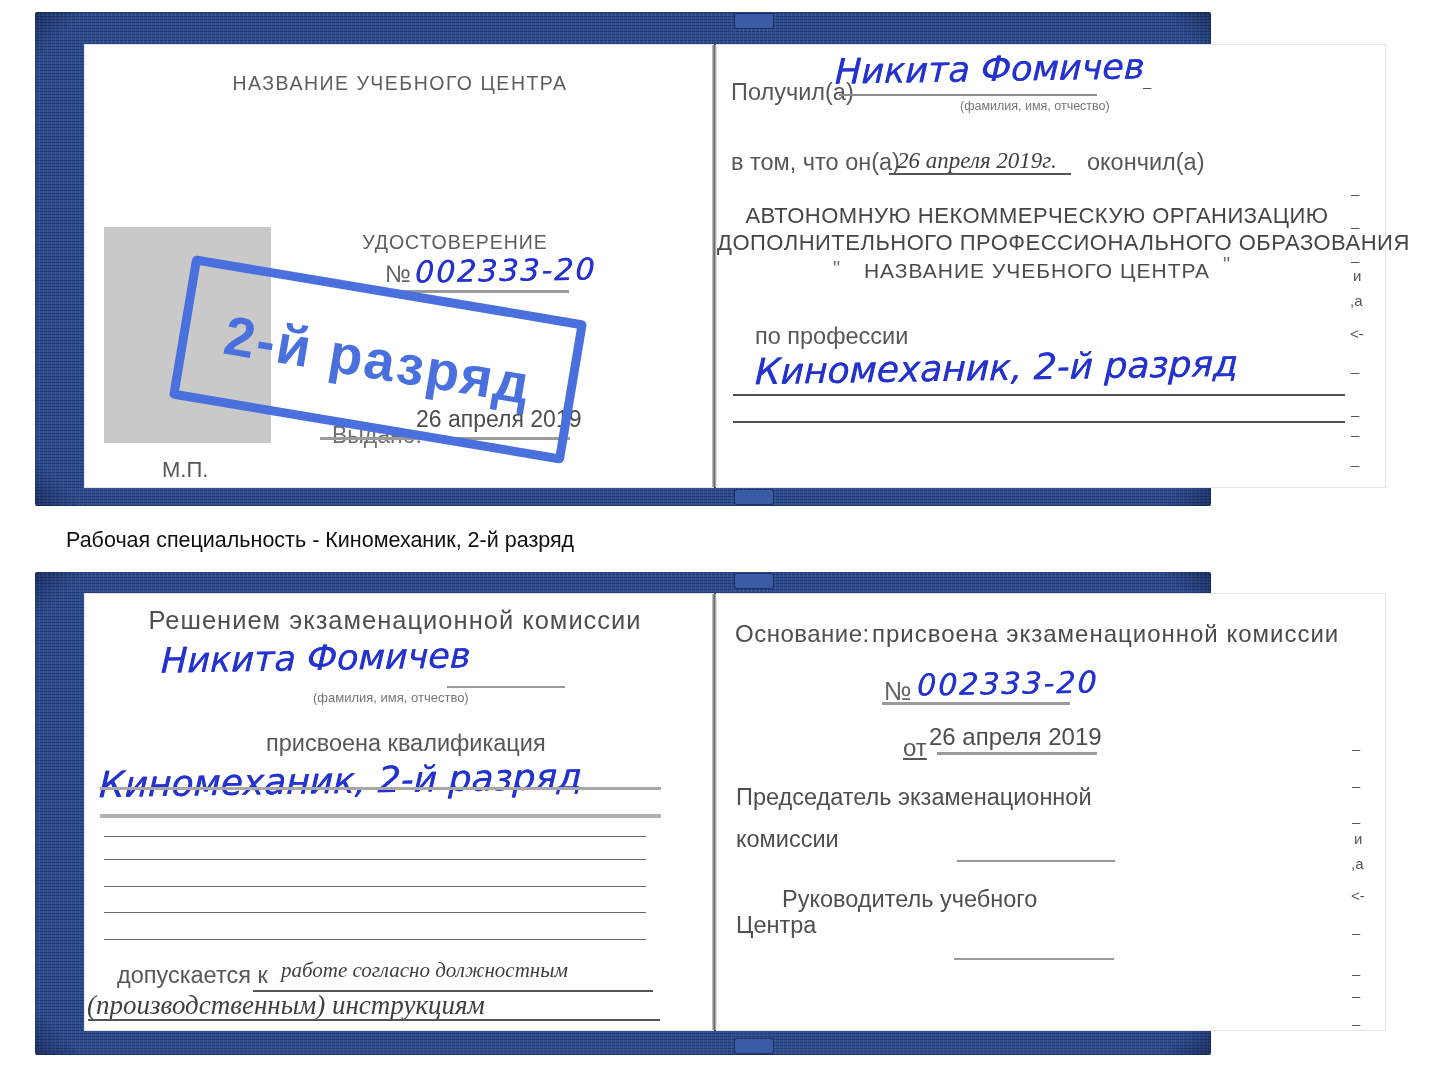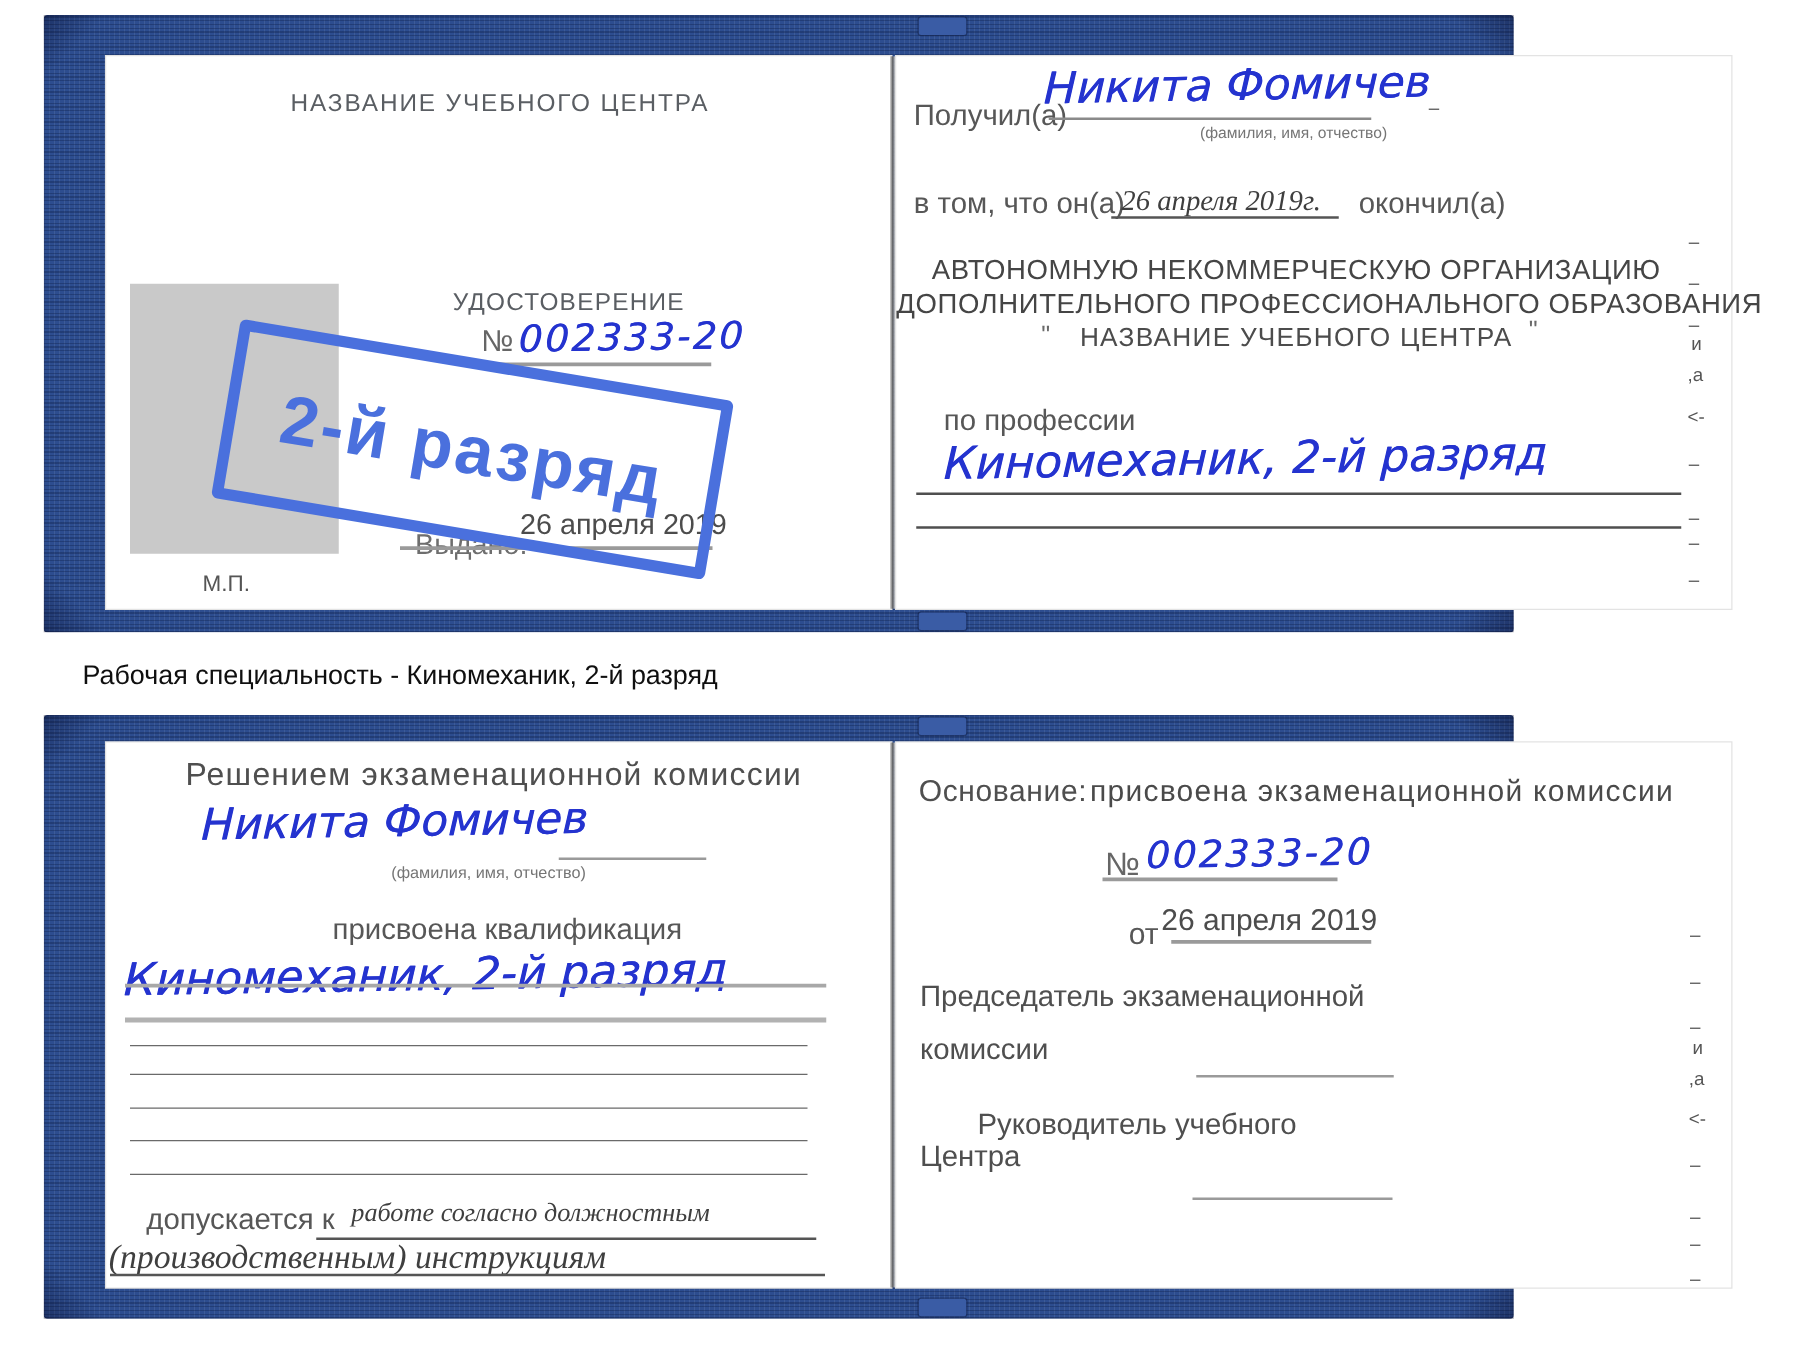--- a/index.html
+++ b/index.html
@@ -63,21 +63,21 @@
       <div class="hand" style="left:330px;top:208px;font-size:30px;letter-spacing:2px;">002333-20</div>
       <div class="ln" style="left:296px;top:245px;width:188px;height:2.5px;"></div>
 
       <div class="stamp" style="left:93px;top:242px;width:400px;height:145px;transform:rotate(9.5deg);">
         <span class="stamp-text">2-й разряд</span>
       </div>
 
       <div class="t" style="left:331px;top:361px;color:#4c4c4c;font-size:23px;">26 апреля 2019</div>
       <div class="t" style="left:247px;top:377px;color:#6e6e6e;font-size:23px;text-align:center;">Выдано.</div>
       <div class="ln" style="left:235px;top:392px;width:250px;height:2.5px;"></div>
-      <div class="t" style="left:77px;top:412px;font-size:18px;color:#555;">М.П.</div>
+      <div class="t" style="left:77px;top:412px;font-size:22px;color:#555;">М.П.</div>
     </div>
 
     <div class="page" style="left:682px;top:33px;width:668px;height:442px;">
       <div class="t" style="left:14px;top:34px;">Получил(а)</div>
       <div class="hand" style="left:118px;top:4px;font-size:35px;">Никита Фомичев</div>
       <div class="ln" style="left:122px;top:49px;width:258px;height:1.6px;background:#8a8a8a;"></div>
       <div class="mark" style="left:426px;top:33px;">–</div>
       <div class="hint" style="left:243px;top:54px;">(фамилия, имя, отчество)</div>
 
       <div class="t" style="left:14px;top:104px;">в том, что он(а)</div>
@@ -147,21 +147,21 @@
     </div>
 
     <div class="page" style="left:682px;top:22px;width:668px;height:436px;">
       <div class="t" style="left:18px;top:26px;font-size:24px;color:#4f4f4f;letter-spacing:.5px;">Основание:</div>
       <div class="t" style="left:155px;top:26px;font-size:24px;color:#4a4a4a;letter-spacing:1px;">присвоена экзаменационной комиссии</div>
 
       <div class="t" style="left:167px;top:82px;font-size:26px;color:#666;">№</div>
       <div class="hand" style="left:200px;top:72px;font-size:30px;letter-spacing:2px;">002333-20</div>
       <div class="ln" style="left:165px;top:108px;width:188px;height:3px;"></div>
 
-      <div class="t" style="left:186px;top:140px;font-size:24px;">от</div>
+      <div class="t" style="left:186px;top:140px;font-size:24px;text-decoration:underline;">от</div>
       <div class="t" style="left:212px;top:129px;font-size:24px;color:#4c4c4c;">26 апреля 2019</div>
       <div class="ln" style="left:220px;top:158px;width:160px;height:3px;"></div>
 
       <div class="t" style="left:19px;top:190px;color:#4f4f4f;">Председатель экзаменационной</div>
       <div class="t" style="left:19px;top:232px;color:#4f4f4f;">комиссии</div>
       <div class="ln" style="left:240px;top:266px;width:158px;height:2px;"></div>
 
       <div class="t" style="left:19px;top:292px;color:#4f4f4f;margin-left:46px;">Руководитель учебного</div>
       <div class="t" style="left:19px;top:318px;color:#4f4f4f;">Центра</div>
       <div class="ln" style="left:237px;top:364px;width:160px;height:2px;"></div>

